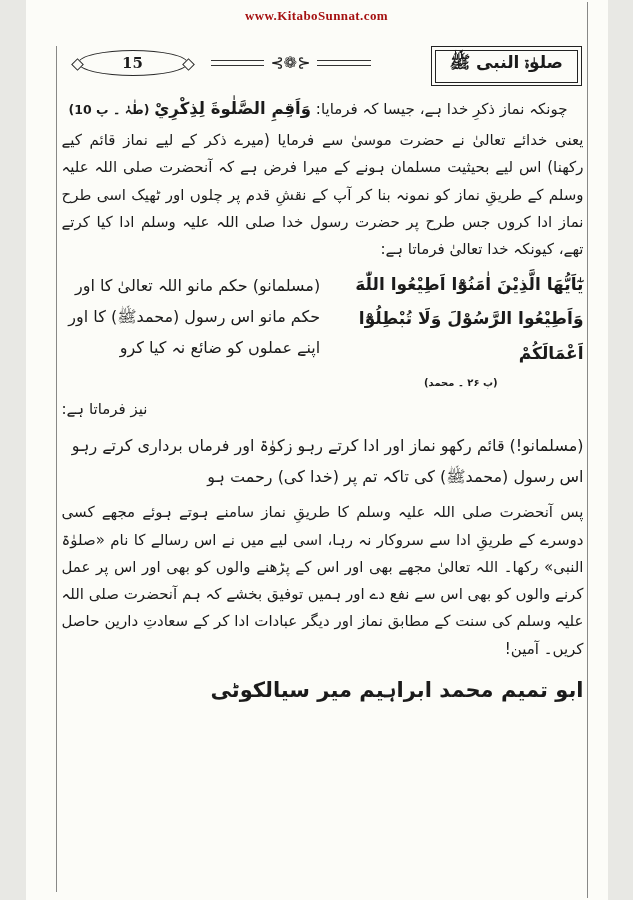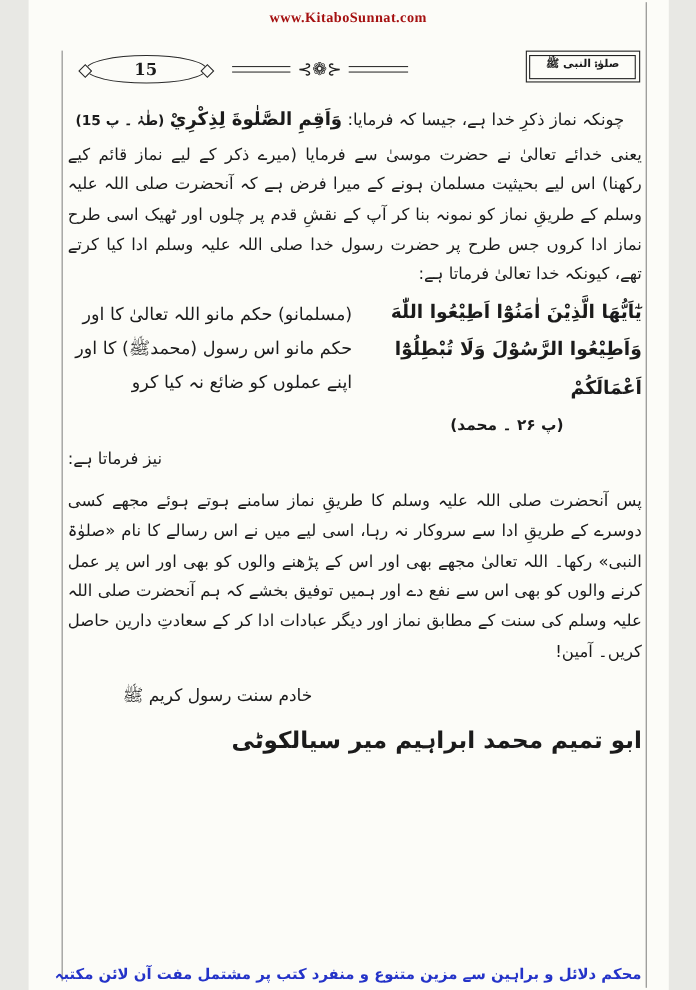--- a/index.html
+++ b/index.html
@@ -53,40 +53,40 @@
   .orn-line{flex:1;height:4px;border-top:1px solid #333;border-bottom:1px solid #333;}
   .orn-glyph{font-size:16px;line-height:1;color:#222;white-space:nowrap;}
 
   .title-box{
     position:absolute;right:26px;top:46px;
     border:1.3px solid #222;padding:2.5px;background:#fcfcf8;
   }
   .title-inner{
     border:1.2px solid #222;
     padding:1px 14px 5px;
-    font-size:10px;font-weight:bold;
+    font-size:17px;font-weight:bold;
     direction:rtl;white-space:nowrap;
   }
 
   
   .main{
     position:absolute;top:94px;left:36px;right:24px;
     direction:rtl;text-align:justify;
     font-size:15px;line-height:1.82;
   }
   .main p{margin:0 0 3px;}
   .opening{text-align:right;font-size:15.5px;margin-bottom:5px;}
   .intro{text-indent:16px;}
   .ar-inline{font-weight:bold;font-size:16.5px;}
   .ref-inline{font-size:12.5px;font-weight:bold;}
   .para1{margin-bottom:7px;}
 
   .verse-row{display:flex;gap:18px;margin:3px 0 2px;}
   .v-ar{width:47%;font-weight:bold;font-size:17px;line-height:2.05;text-align:right;}
-  .v-ref{display:block;text-align:center;font-size:14px;font-weight:bold;margin-top:2px;}
+  .v-ref{display:block;text-align:center;font-size:10px;font-weight:bold;margin-top:2px;}
   .v-tr{flex:1;font-size:16px;line-height:1.95;text-align:right;padding-top:3px;}
 
   .interlude{text-align:left;margin:2px 70px 4px 0 !important;}
 
   .closing{margin-top:7px !important;}
 
   
   .sig-line1{
     margin-top:12px !important;
     text-align:left;padding-left:50px;
@@ -129,42 +129,41 @@
 
   <div class="title-box">
     <div class="title-inner">صلوٰۃ النبی ﷺ</div>
   </div>
 
   <div class="main">
 
 
     <p class="intro"><span>چونکہ نماز ذکرِ خدا ہے، جیسا کہ فرمایا:</span>
       <span class="ar-inline">وَاَقِمِ الصَّلٰوةَ لِذِكْرِيْ</span>
-      <span class="ref-inline">(طٰہٰ ۔ پ 15)</span></p>
+      <span class="ref-inline">(طٰہٰ ۔ پ 10)</span></p>
 
     <p class="para1">یعنی خدائے تعالیٰ نے حضرت موسیٰ سے فرمایا (میرے ذکر کے لیے نماز قائم کیے رکھنا) اس لیے بحیثیت مسلمان ہونے کے میرا فرض ہے کہ آنحضرت صلی اللہ علیہ وسلم کے طریقِ نماز کو نمونہ بنا کر آپ کے نقشِ قدم پر چلوں اور ٹھیک اسی طرح نماز ادا کروں جس طرح پر حضرت رسول خدا صلی اللہ علیہ وسلم ادا کیا کرتے تھے، کیونکہ خدا تعالیٰ فرماتا ہے:</p>
 
     <div class="verse-row">
       <div class="v-ar">
         <span>يٰٓاَيُّهَا الَّذِيْنَ اٰمَنُوْٓا اَطِيْعُوا اللّٰهَ وَاَطِيْعُوا الرَّسُوْلَ وَلَا تُبْطِلُوْٓا اَعْمَالَكُمْ</span>
         <span class="v-ref">(پ ۲۶ ۔ محمد)</span>
       </div>
       <div class="v-tr">(مسلمانو) حکم مانو اللہ تعالیٰ کا اور حکم مانو اس رسول (محمدﷺ) کا اور اپنے عملوں کو ضائع نہ کیا کرو</div>
     </div>
 
     <p class="interlude">نیز فرماتا ہے:</p>
 
     <div class="verse-row">
+      <div class="v-tr">(مسلمانو!) قائم رکھو نماز اور ادا کرتے رہو زکوٰۃ اور فرماں برداری کرتے رہو اس رسول (محمدﷺ) کی تاکہ تم پر (خدا کی) رحمت ہو</div>
     </div>
 
     <p class="closing">پس آنحضرت صلی اللہ علیہ وسلم کا طریقِ نماز سامنے ہوتے ہوئے مجھے کسی دوسرے کے طریقِ ادا سے سروکار نہ رہا، اسی لیے میں نے اس رسالے کا نام «صلوٰۃ النبی» رکھا۔ اللہ تعالیٰ مجھے بھی اور اس کے پڑھنے والوں کو بھی اور اس پر عمل کرنے والوں کو بھی اس سے نفع دے اور ہمیں توفیق بخشے کہ ہم آنحضرت صلی اللہ علیہ وسلم کی سنت کے مطابق نماز اور دیگر عبادات ادا کر کے سعادتِ دارین حاصل کریں۔ آمین!</p>
 
-    <p class="sig-line1">خادم سنت رسول کریم ﷺ</p>
 
     <div class="sig-row">
       <span class="sig-name">ابو تمیم محمد ابراہیم میر سیالکوٹی</span>
     </div>
 
   </div>
 
-  <div class="footer">محکم دلائل و براہین سے مزین متنوع و منفرد کتب پر مشتمل مفت آن لائن مکتبہ</div>
 
 </div>
 
 </body></html>

